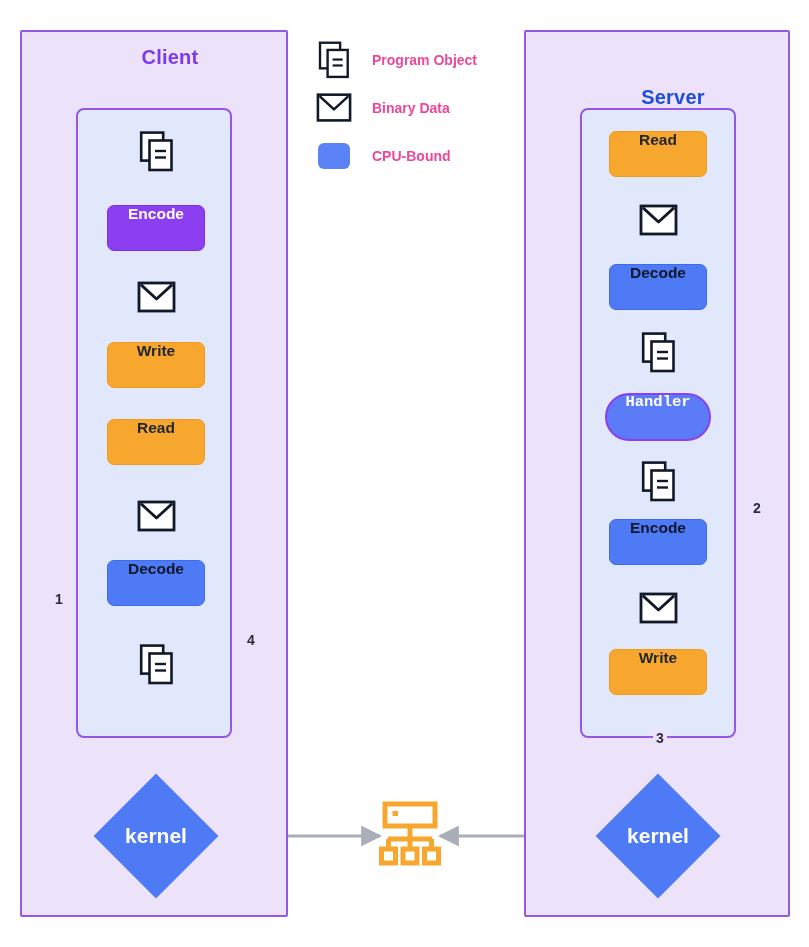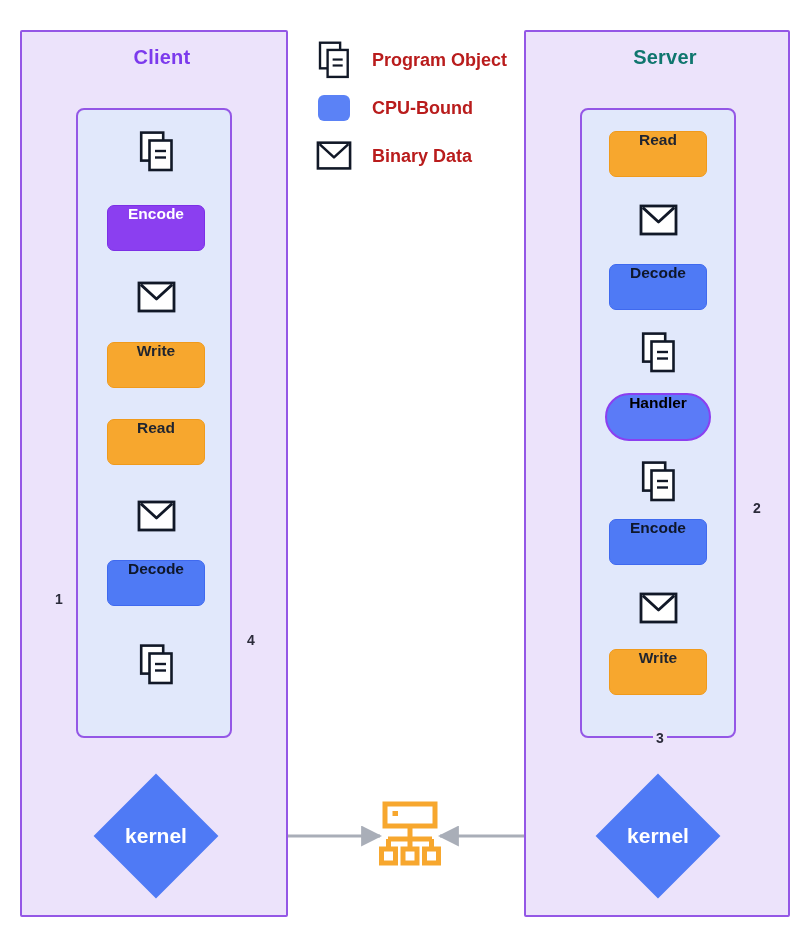--- a/index.html
+++ b/index.html
@@ -24,21 +24,21 @@
   
   .subgraph {
     position: absolute;
     background: #ece3fb;
     border: 2px solid #9457e6;
     border-radius: 2px;
   }
   .subgraph-title {
     position: absolute;
     width: 100%;
-    top: 14px; left: 8px;
+    top: 14px; left: 16px;
     text-align: center;
     font-size: 20px;
     font-weight: bold;
     letter-spacing: .2px;
   }
   .innerbox {
     position: absolute;
     background: #e1e8fb;
     border: 2px solid #9457e6;
     border-radius: 8px;
@@ -67,21 +67,22 @@
   }
   .node.encode-client {
     background: #8b3ff0;
     border: 1.5px solid #7c2fe6;
     color: #ffffff;
   }
   .node.handler {
     background: #5b7bf7;
     border: 2.5px solid #8b3ff0;
     border-radius: 999px;
-    color: #000000;
+    color: #ffffff;
+    font-family: Liberation Mono, monospace;
   }
   
   .diamond-wrap {
     position: absolute;
   }
   .diamond-label {
     position: absolute;
     inset: 0;
     display: flex;
     align-items: center;
@@ -108,23 +109,23 @@
     height: 48px;
   }
   .legend-key {
     width: 44px;
     display: flex;
     align-items: center;
     justify-content: center;
     flex: 0 0 44px;
   }
   .legend-text {
-    font-size: 18px;
-    font-weight: bold;
-    color: #b91c1c;
+    font-size: 14px;
+    font-weight: bold;
+    color: #ec4899;
     margin-left: 16px;
     white-space: nowrap;
   }
   .swatch {
     width: 32px; height: 26px;
     border-radius: 6px;
   }
   .swatch.cpu { background: #5b82f6; }
   .swatch.io  { background: #f7a72e; }
   
@@ -242,21 +243,21 @@
   </svg>
 
   <div class="diamond-wrap" style="left:92px; top:772px; width:128px; height:128px;">
     <svg width="128" height="128" viewBox="0 0 128 128">
       <polygon points="64,3 125,64 64,125 3,64" fill="#4f7af5" stroke="#4f7af5" stroke-width="2"></polygon>
     </svg>
     <div class="diamond-label">kernel</div>
   </div>
 
   <div class="subgraph" style="left:524px; top:30px; width:266px; height:887px;">
-    <div class="subgraph-title" style="color:#0f766e;">Server</div>
+    <div class="subgraph-title" style="color:#1d4ed8;margin-top:40px;">Server</div>
   </div>
 
   <div class="innerbox" style="left:580px; top:108px; width:156px; height:630px;"></div>
 
   <div class="node io" style="left:609px; top:131px; width:98px; height:46px;">
     <span>Read</span>
   </div>
 
   <svg class="icon" style="left:639px; top:202px;" width="39" height="37" viewBox="0 0 39 37">
     <rect x="2" y="4" width="35" height="28" fill="#ffffff" stroke="#111827" stroke-width="2.8"></rect>
@@ -332,31 +333,31 @@
           <rect x="10.5" y="9.5" width="22" height="29.5" fill="#ffffff" stroke="#111827" stroke-width="2.6"></rect>
           <line x1="16" y1="20" x2="27" y2="20" stroke="#111827" stroke-width="2.4"></line>
           <line x1="16" y1="26.5" x2="27" y2="26.5" stroke="#111827" stroke-width="2.4"></line>
         </svg>
       </div>
       <div class="legend-text">Program Object</div>
     </div>
 
     <div class="legend-row">
       <div class="legend-key">
-        <div class="swatch cpu"></div>
-      </div>
-      <div class="legend-text">CPU-Bound</div>
-    </div>
-
-    <div class="legend-row">
-      <div class="legend-key">
         <svg width="36" height="34" viewBox="0 0 39 37">
           <rect x="2" y="4" width="35" height="28" fill="#ffffff" stroke="#111827" stroke-width="2.8"></rect>
           <path d="M3.8,5.6 L19.5,20 L35.2,5.6" fill="none" stroke="#111827" stroke-width="2.8" stroke-linejoin="round"></path>
         </svg>
       </div>
       <div class="legend-text">Binary Data</div>
     </div>
 
+    <div class="legend-row">
+      <div class="legend-key">
+        <div class="swatch cpu"></div>
+      </div>
+      <div class="legend-text">CPU-Bound</div>
+    </div>
+
 
   </div>
 
 </div>
 
 </body></html>

